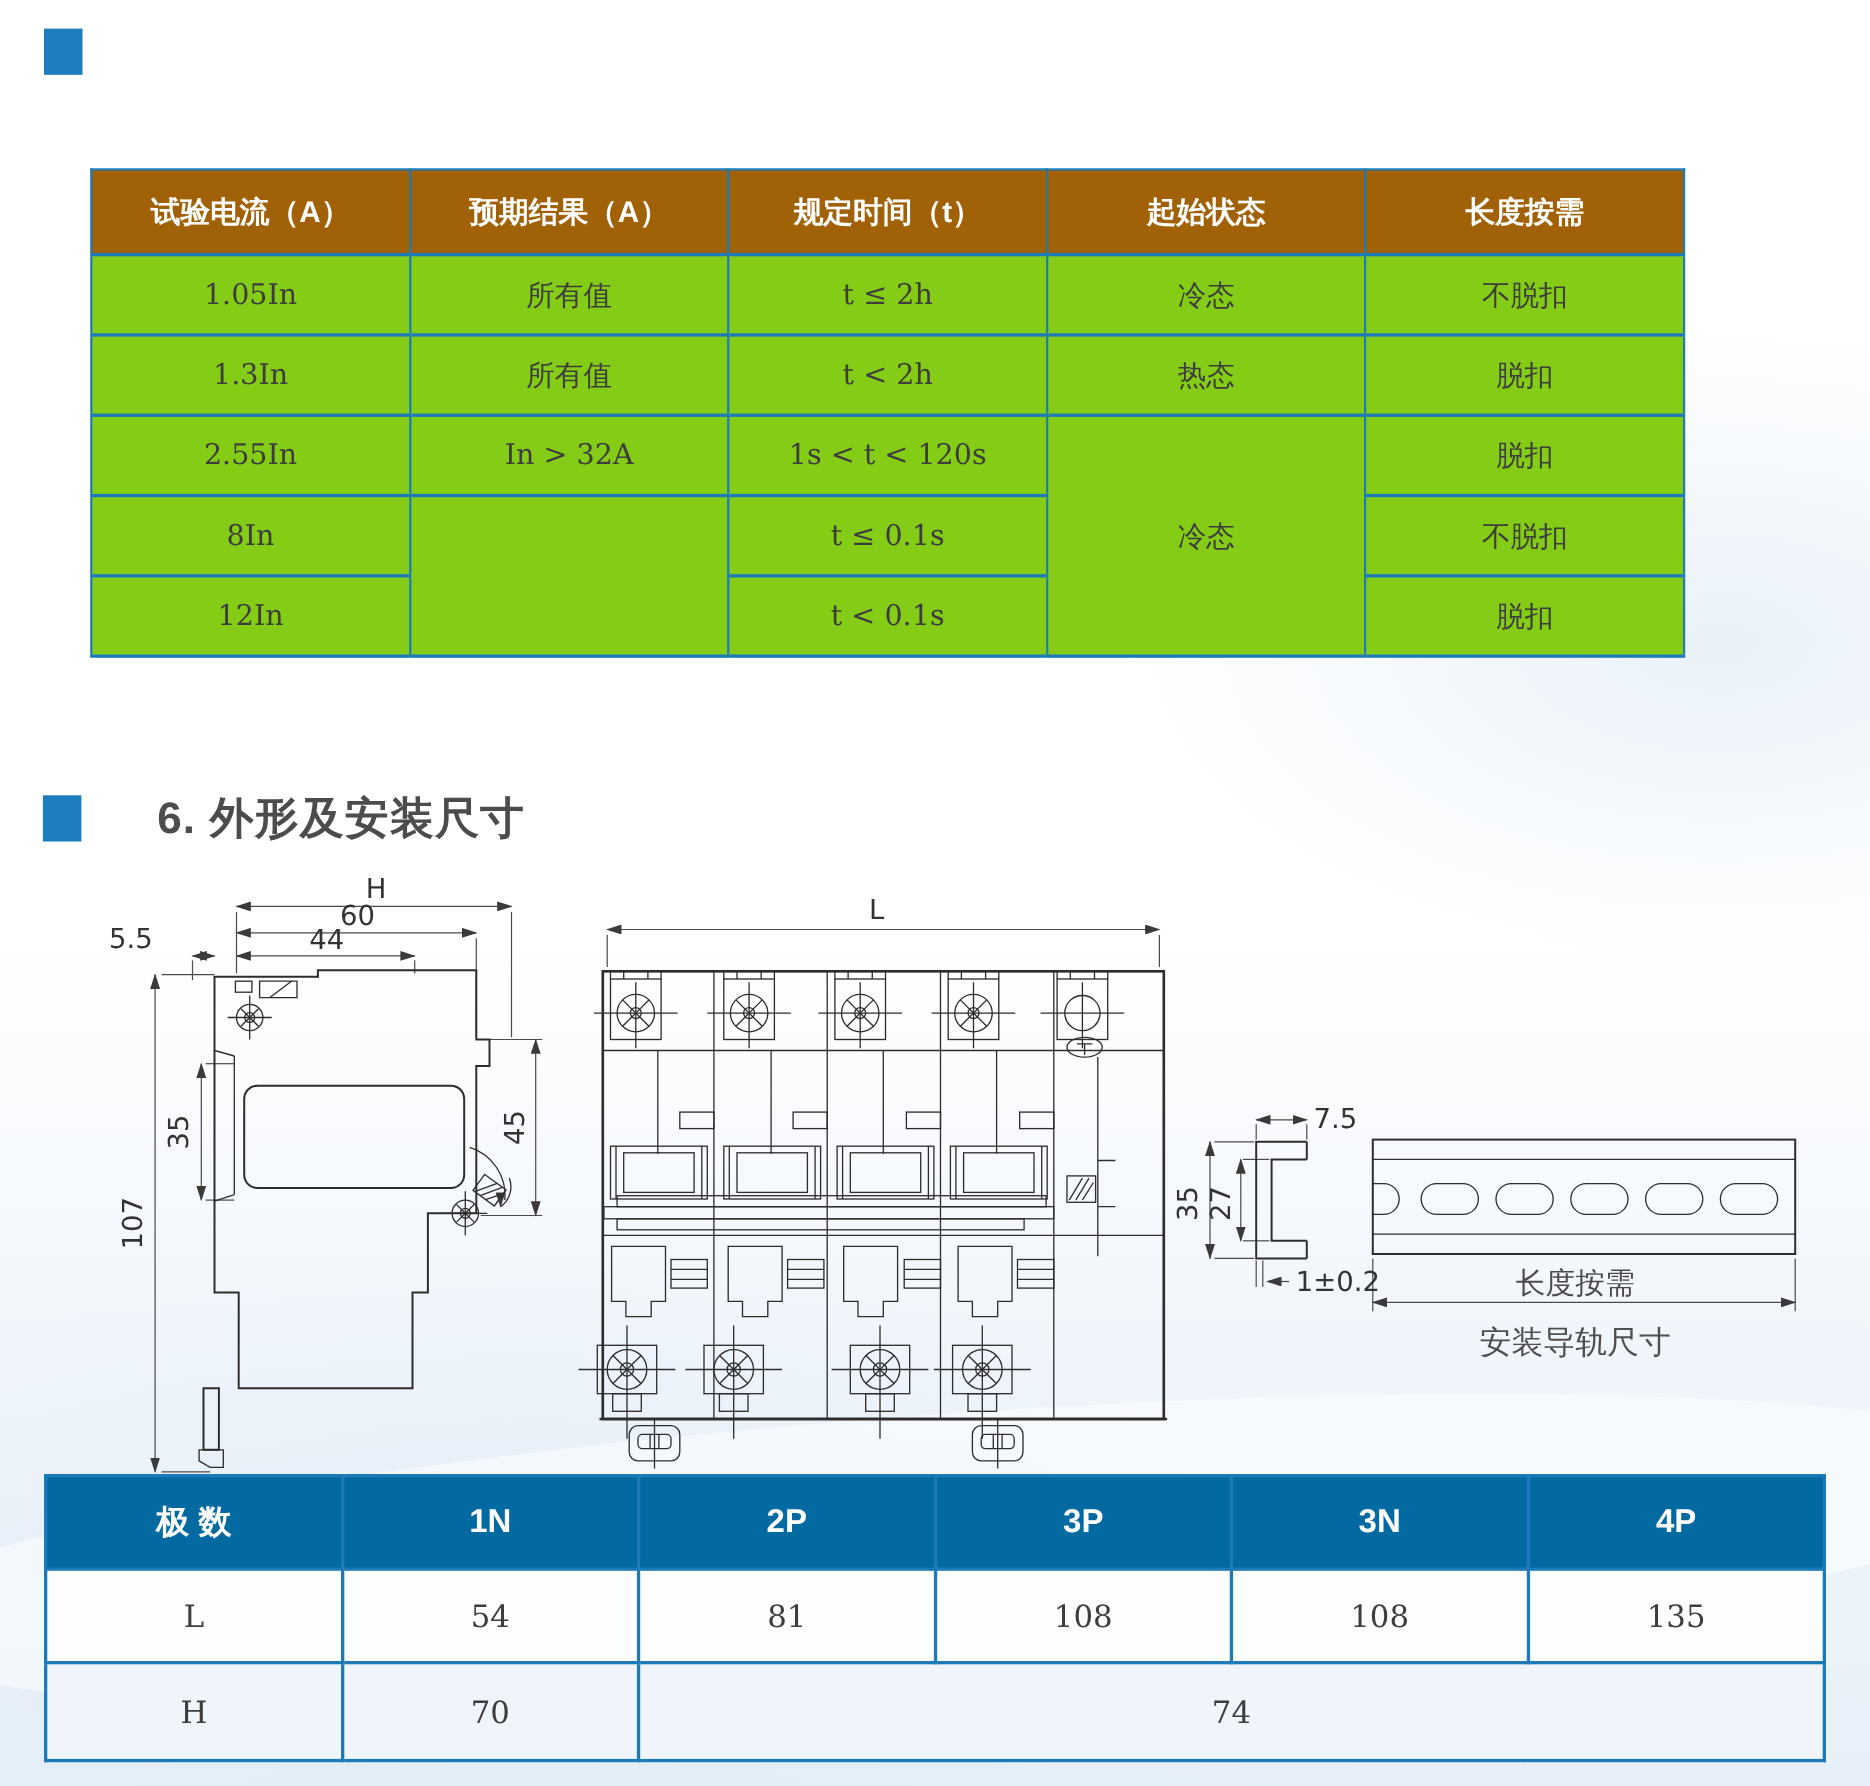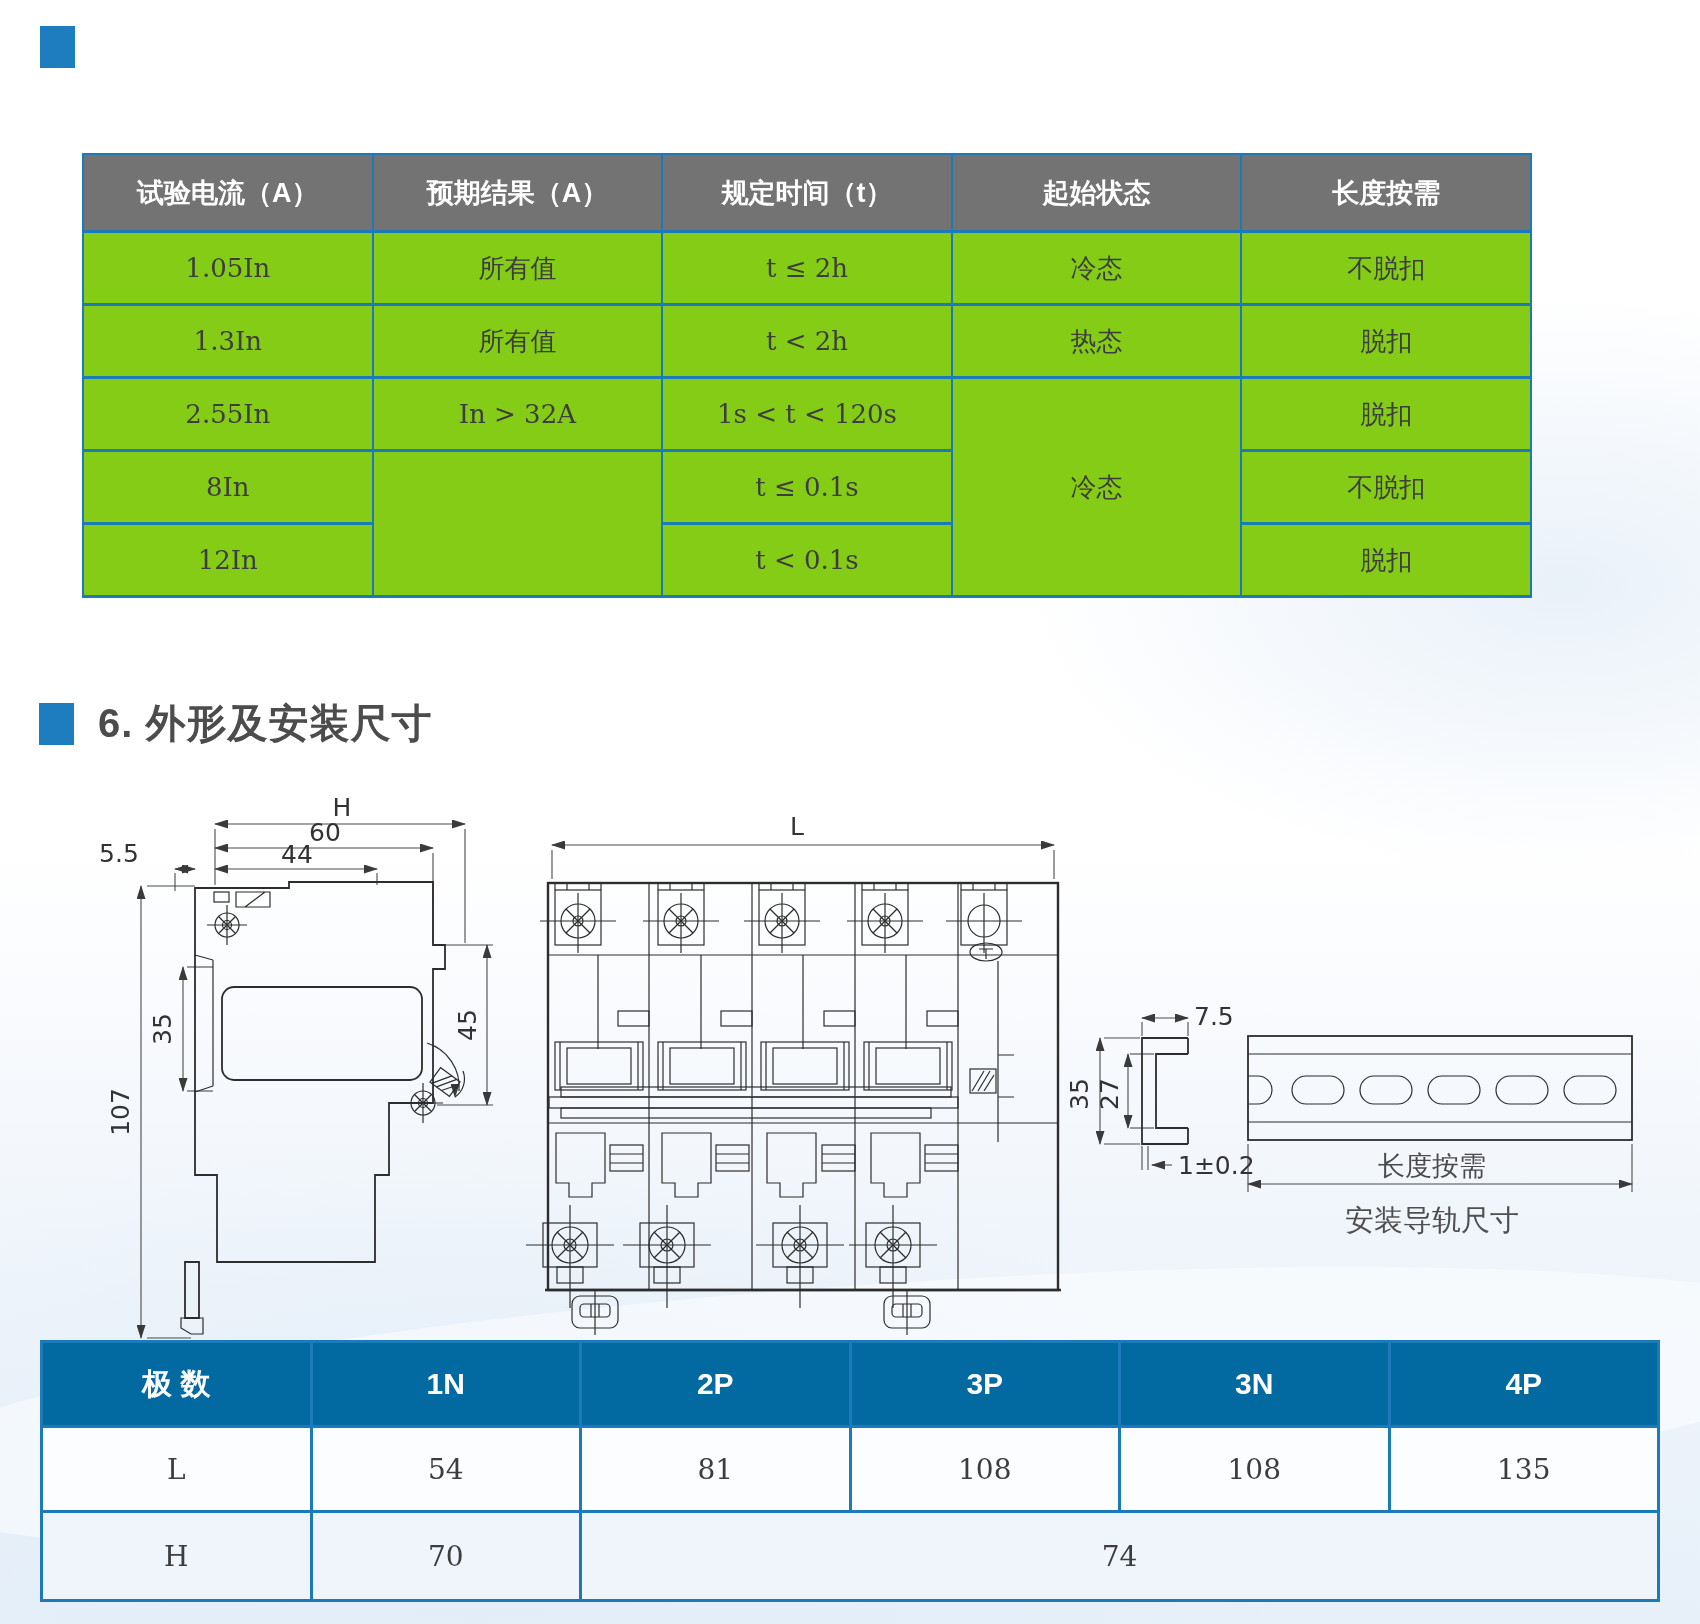--- a/index.html
+++ b/index.html
@@ -15,21 +15,21 @@
   .swoosh { position:absolute; left:-8%; top:1285px; width:118%; height:250px;
     background:#ffffff; opacity:.5; border-radius:50%; transform:rotate(-4deg); z-index:0; }
 
   .sec { position:absolute; display:flex; align-items:center; z-index:2; }
   .sec .bullet { width:35px; height:42px; background:#1e7dbf; margin-right:24px; }
   .sec .sec-text { font-weight:bold; font-size:40px; color:#4c4c4c; letter-spacing:1px; }
 
   table { border-collapse:collapse; table-layout:fixed; position:absolute; z-index:3; }
 
   .trip { left:82px; top:153px; width:1450px; }
-  .trip th { background:#737373; color:#ffffff; font-weight:bold; font-size:27px;
+  .trip th { background:#a16207; color:#ffffff; font-weight:bold; font-size:27px;
              height:73px; border:2px solid #1c7ab8; font-family:"Liberation Sans",sans-serif; }
   .trip td { background:#84cc16; color:#3d3d3d; font-size:26px; text-align:center;
              vertical-align:middle; height:68px; border:2px solid #1c7ab8;
              border-top-width:3px; border-bottom-width:3px;
              font-family:"DejaVu Serif", serif; }
 
   .dims { left:40px; top:1340px; width:1620px; }
   .dims th { background:#0369a1; color:#ffffff; font-weight:bold; font-size:30px;
              height:80px; border:3px solid #1c7ab8; font-family:"Liberation Sans",sans-serif; }
   .dims td { color:#3d3d3d; font-size:28px; text-align:center; vertical-align:middle;
@@ -111,21 +111,21 @@
       <td>不脱扣</td>
     </tr>
     <tr>
       <td>12In</td>
       <td>t &lt; 0.1s</td>
       <td>脱扣</td>
     </tr>
   </tbody>
 </table>
 
-<div class="sec" style="left:39px; top:696px;">
+<div class="sec" style="left:39px; top:716px;gap:45px;">
   <span class="bullet"></span>
   <span class="sec-text">6. 外形及安装尺寸</span>
 </div>
 
 <svg class="draw" style="left:85px; top:785px;" width="420" height="570" viewBox="0 0 420 570">
   <g class="dim">
     <line x1="130" y1="39" x2="380" y2="39" marker-start="url(#aL)" marker-end="url(#aR)"></line>
     <line x1="130" y1="63" x2="348" y2="63" marker-start="url(#aL)" marker-end="url(#aR)"></line>
     <line x1="130" y1="84" x2="292" y2="84" marker-start="url(#aL)" marker-end="url(#aR)"></line>
     <line x1="90" y1="84" x2="110" y2="84" marker-start="url(#aL)" marker-end="url(#aR)"></line>

